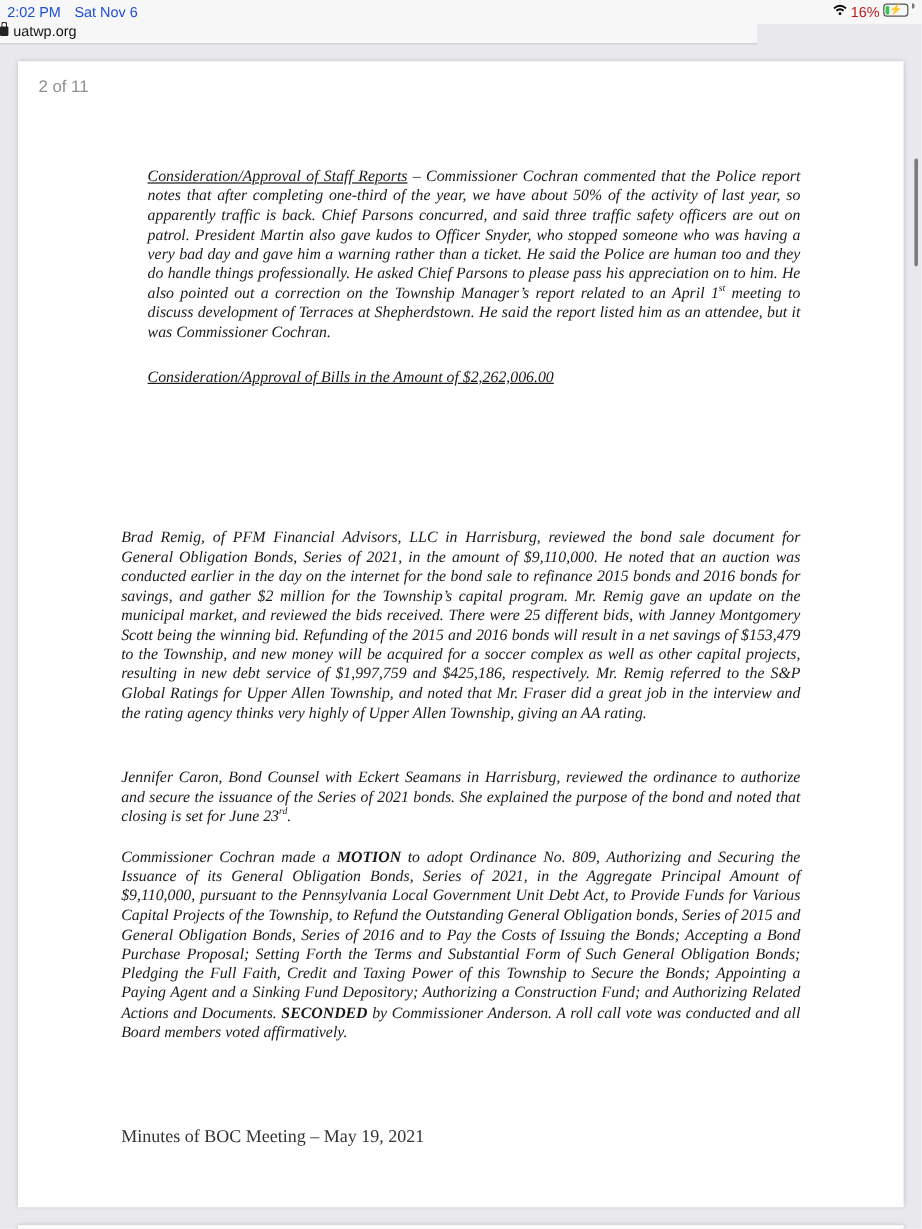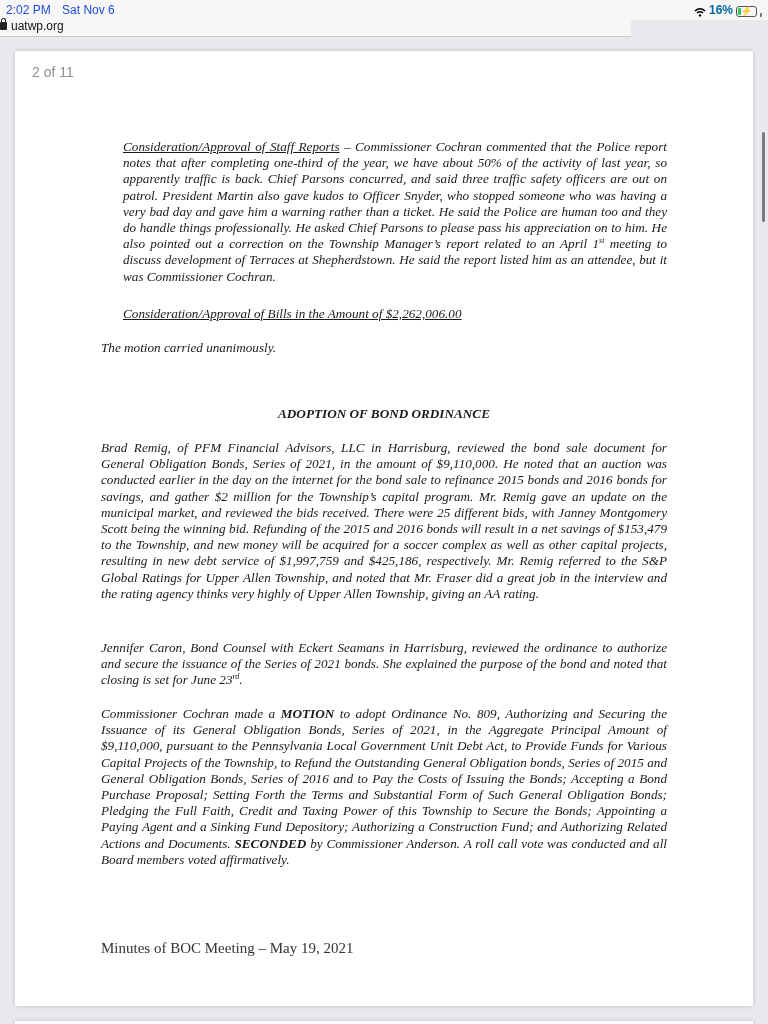--- a/index.html
+++ b/index.html
@@ -2,21 +2,21 @@
 <html><head>
   <meta charset="utf-8">
   <style>
     * { box-sizing: border-box; margin: 0; padding: 0; }
     html, body { width: 768px; height: 1024px; overflow: hidden; }
     body { background: #e9e8ed; font-family: "Liberation Sans", sans-serif; position: relative; }
 
     .status-bar { position: absolute; top: 0; left: 0; width: 768px; height: 20px; background: #f7f7f7; }
     .status-left { position: absolute; left: 6px; top: 3px; font-size: 12px; color: #1d4ed8; }
     .status-left span { margin-right: 8px; }
-    .status-right { position: absolute; right: 6px; top: 3px; font-size: 12px; color: #0369a1; display: flex; align-items: flex-end; gap: 3px; font-weight: bold; }
+    .status-right { position: absolute; right: 6px; top: 3px; font-size: 12px; color: #b91c1c; display: flex; align-items: flex-start; gap: 3px; }
     .wifi { width: 12px; height: 10px; position: relative; }
     .battery { width: 21px; height: 11px; border: 1px solid #555; border-radius: 3px; position: relative; display: flex; align-items: center; justify-content: center; }
     .battery-fill { position: absolute; left: 1px; top: 1px; bottom: 1px; background: #35c759; border-radius: 1px; }
     .battery-bolt { position: relative; font-size: 9px; line-height: 9px; }
     .battery-nub { width: 2px; height: 4px; background: #777; border-radius: 0 1px 1px 0; }
 
     .url-bar { position: absolute; top: 18px; left: 0; width: 631px; height: 19px; background: #f7f7f7; border-bottom: 1px solid #c9c9cc; font-size: 12px; color: #111; line-height: 16px; }
     .lock { display: inline-block; width: 7px; height: 8px; background: #222; border-radius: 1px; position: relative; margin-right: 4px; top: 0px; }
     .lock::before { content: ""; position: absolute; left: 1px; top: -4px; width: 3px; height: 4px; border: 1px solid #222; border-bottom: none; border-radius: 3px 3px 0 0; }
 
@@ -65,24 +65,22 @@
 <div class="page"></div>
 <div class="page-next"></div>
 <div class="page-indicator">2 of 11</div>
 <div class="scroll-thumb"></div>
 
 <div class="doc" style="left:0;top:0;width:768px;height:1024px;font-style:italic;">
   <p class="para indent" style="top:139px;"><span class="u">Consideration/Approval of Staff Reports</span><span> – Commissioner Cochran commented that the Police report notes that after completing one-third of the year, we have about 50% of the activity of last year, so apparently traffic is back.  Chief Parsons concurred, and said three traffic safety officers are out on patrol.  President Martin also gave kudos to Officer Snyder, who stopped someone who was having a very bad day and gave him a warning rather than a ticket.  He said the Police are human too and they do handle things professionally.  He asked Chief Parsons to please pass his appreciation on to him.  He also pointed out a correction on the Township Manager’s report related to an April 1</span><sup>st</sup><span> meeting to discuss development of Terraces at Shepherdstown.  He said the report listed him as an attendee, but it was Commissioner Cochran.</span></p>
 
   <p class="para indent u" style="top:306px;">Consideration/Approval of Bills in the Amount of $2,262,006.00</p>
 
-  <p class="para" style="top:340px;">The motion carried unanimously.</p>
 
 
-  <p class="center" style="top:406px;">ADOPTION OF BOND ORDINANCE</p>
 
   <p class="para" style="top:440px;">Brad Remig, of PFM Financial Advisors, LLC in Harrisburg, reviewed the bond sale document for General Obligation Bonds, Series of 2021, in the amount of $9,110,000.  He noted that an auction was conducted earlier in the day on the internet for the bond sale to refinance 2015 bonds and 2016 bonds for savings, and gather $2 million for the Township’s capital program.  Mr. Remig gave an update on the municipal market, and reviewed the bids received.  There were 25 different bids, with Janney Montgomery Scott being the winning bid.  Refunding of the 2015 and 2016 bonds will result in a net savings of $153,479 to the Township, and new money will be acquired for a soccer complex as well as other capital projects, resulting in new debt service of $1,997,759 and $425,186, respectively.  Mr. Remig referred to the S&amp;P Global Ratings for Upper Allen Township, and noted that Mr. Fraser did a great job in the interview and the rating agency thinks very highly of Upper Allen Township, giving an AA rating.</p>
 
   <p class="para" style="top:640px;"><span>Jennifer Caron, Bond Counsel with Eckert Seamans in Harrisburg, reviewed the ordinance to authorize and secure the issuance of the Series of 2021 bonds.  She explained the purpose of the bond and noted that closing is set for June 23</span><sup>rd</sup><span>.</span></p>
 
   <p class="para" style="top:706px;"><span>Commissioner Cochran made a </span><span class="b">MOTION</span><span> to adopt Ordinance No. 809, Authorizing and Securing the Issuance of its General Obligation Bonds, Series of 2021, in the Aggregate Principal Amount of $9,110,000, pursuant to the Pennsylvania Local Government Unit Debt Act, to Provide Funds for Various Capital Projects of the Township, to Refund the Outstanding General Obligation bonds, Series of 2015 and General Obligation Bonds, Series of 2016 and to Pay the Costs of Issuing the Bonds; Accepting a Bond Purchase Proposal; Setting Forth the Terms and Substantial Form of Such General Obligation Bonds; Pledging the Full Faith, Credit and Taxing Power of this Township to Secure the Bonds; Appointing a Paying Agent and a Sinking Fund Depository; Authorizing a Construction Fund; and Authorizing Related Actions and Documents.  </span><span class="b">SECONDED</span><span> by Commissioner Anderson.  A roll call vote was conducted and all Board members voted affirmatively.</span></p>
 </div>
 
 <div class="footer">Minutes of BOC Meeting – May 19, 2021</div>
 

